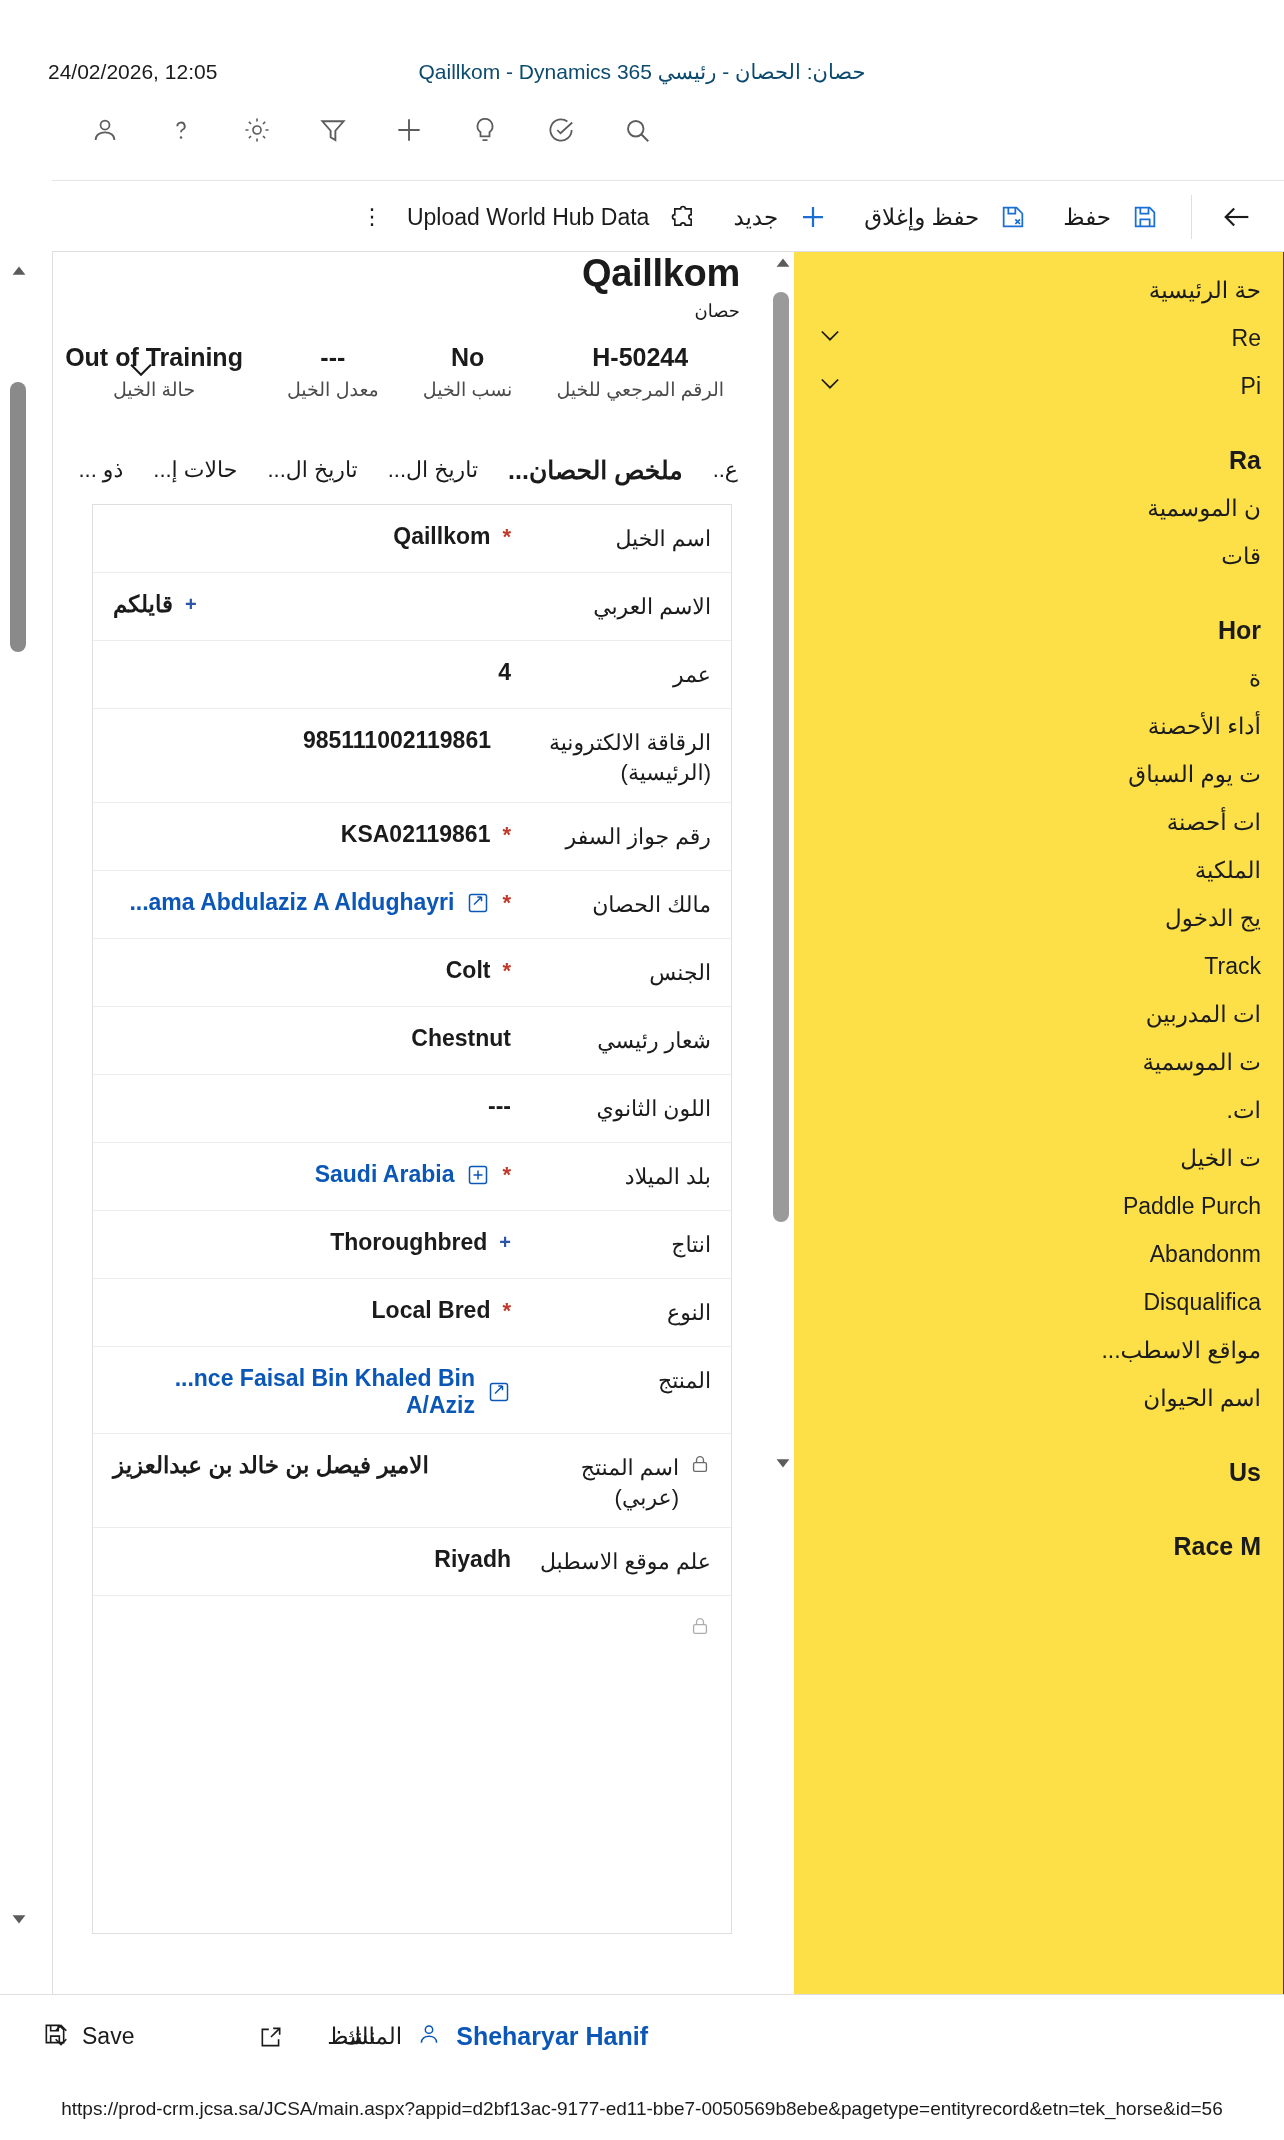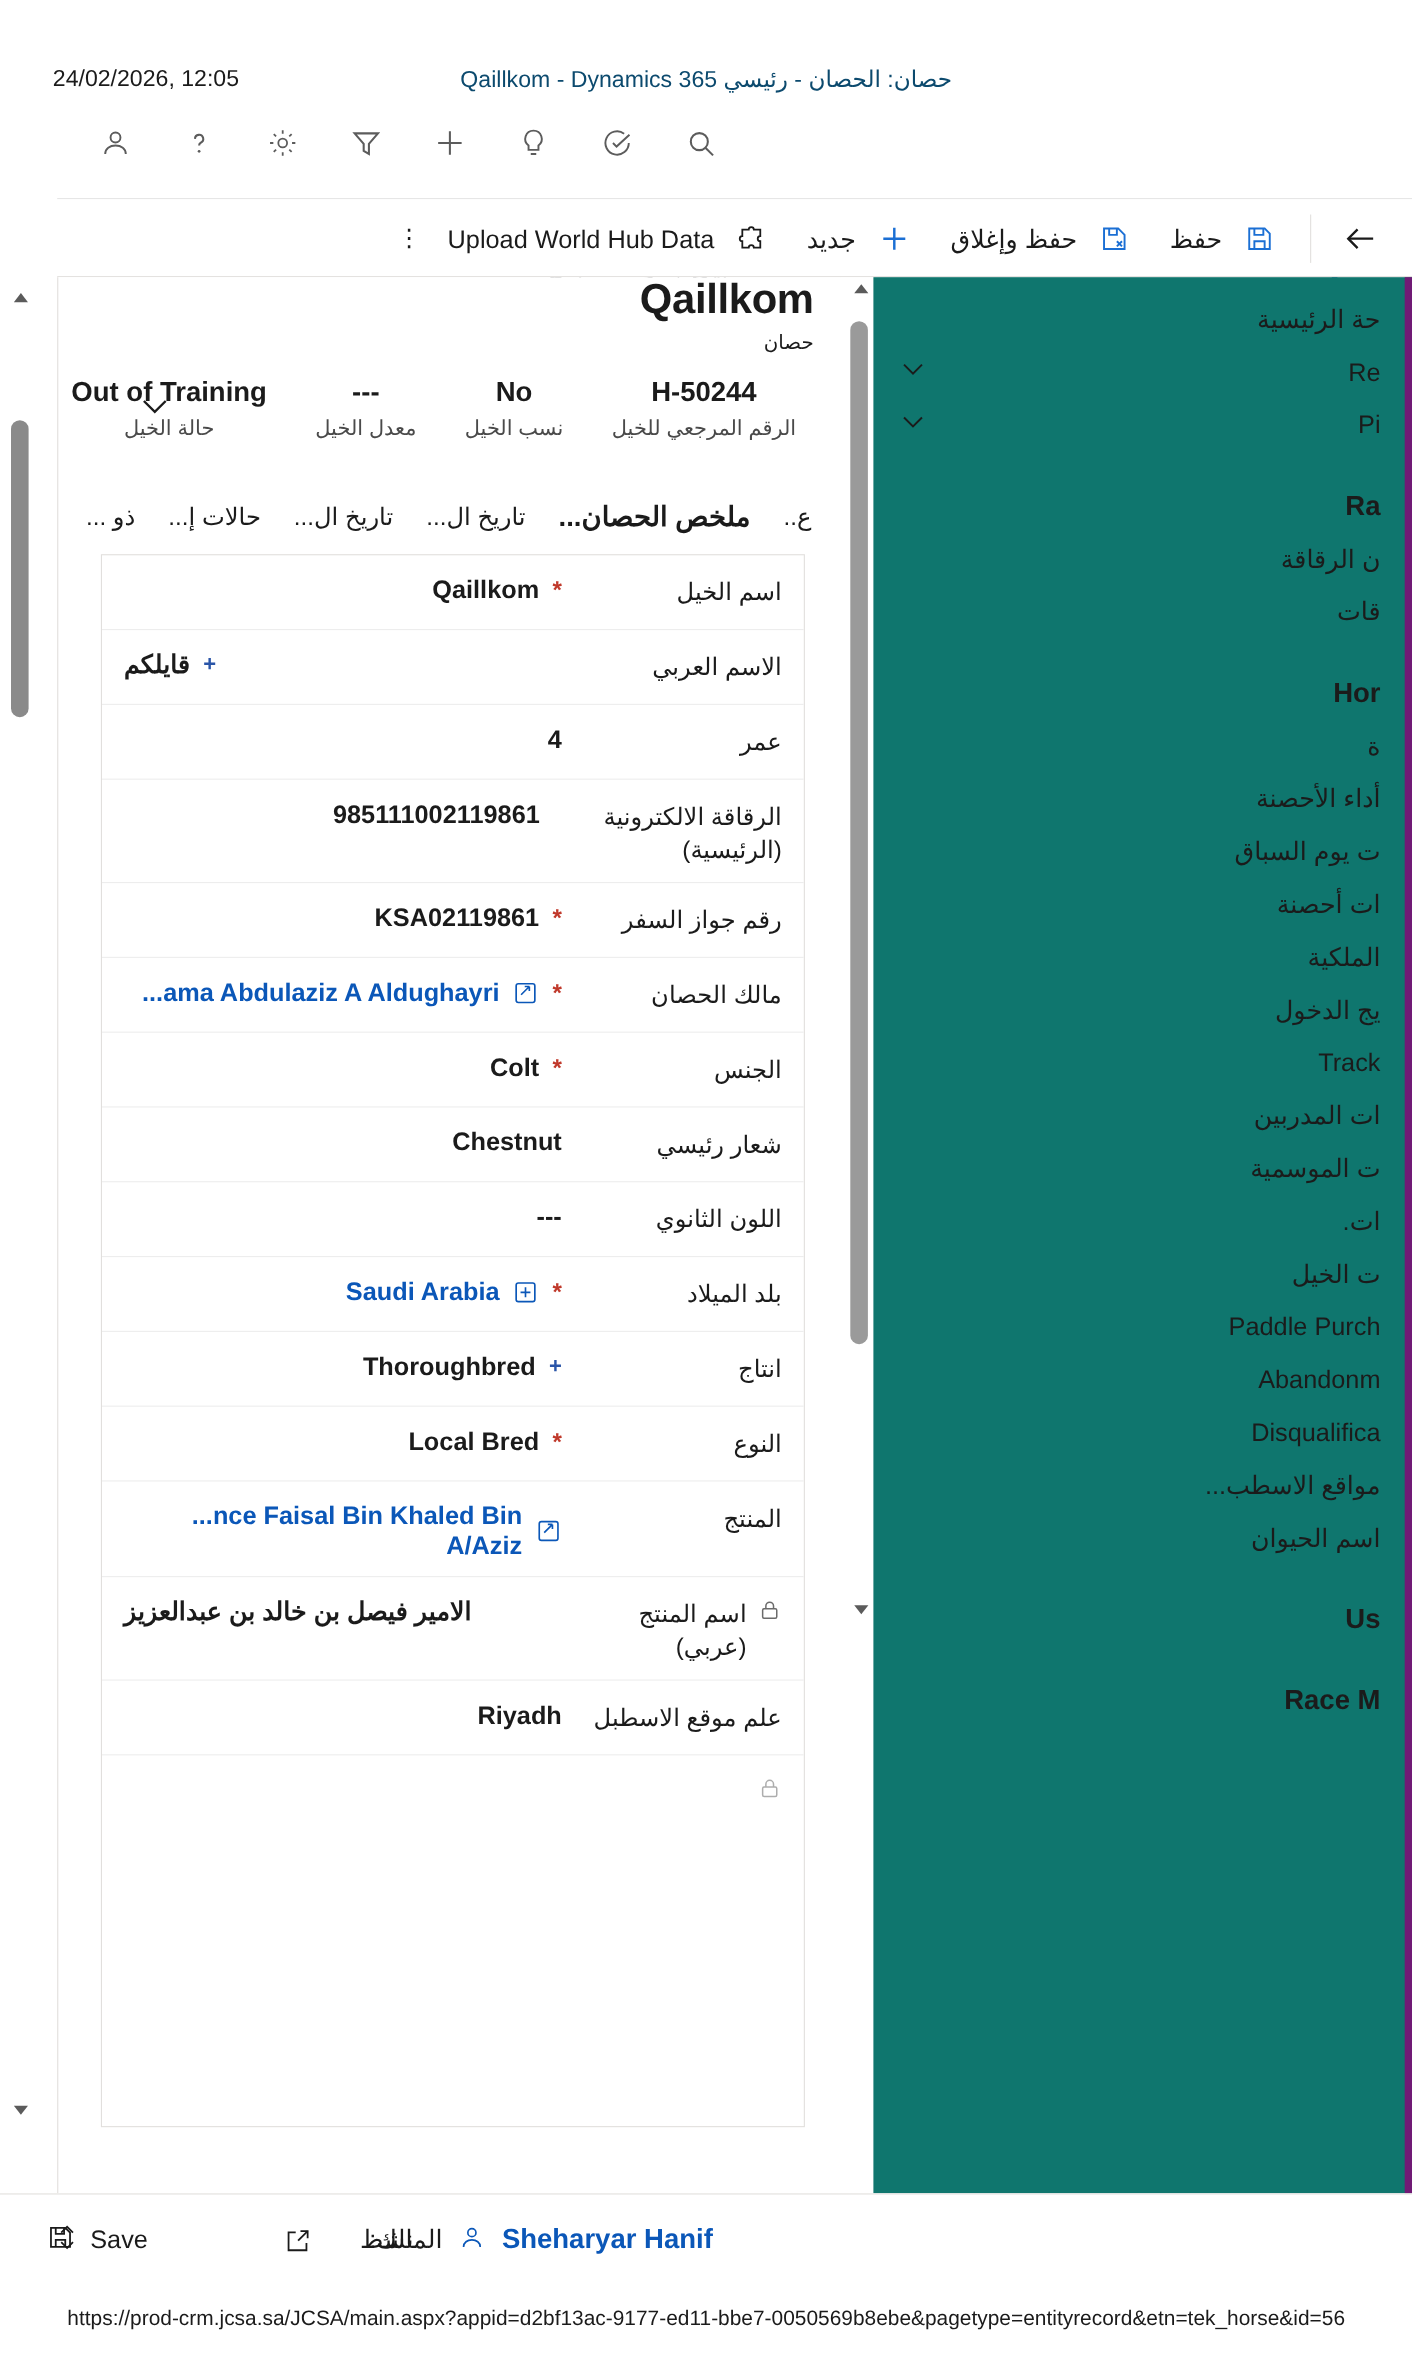--- a/index.html
+++ b/index.html
@@ -155,22 +155,22 @@
   .vscroll-mid {
     position: absolute; left: 764px; top: 252px; width: 34px; height: 1742px; background: #ffffff;
   }
   .vscroll-mid .thumb { position: absolute; left: 9px; top: 40px; width: 16px; height: 930px; background: #9a9a9a; border-radius: 8px; }
   .vscroll-mid .arrow-up { position: absolute; left: 8px; top: 0px; color: #5b5b5b; }
   .vscroll-mid .arrow-dn { position: absolute; left: 8px; top: 1200px; color: #5b5b5b; }
 
   
   .sitemap {
     position: absolute; top: 252px; right: 0; width: 490px; height: 1742px;
-    background: #0f766e;
-    border-right: 7px solid #701a75;
+    background: #fde047;
+    border-right: 1px solid #701a75;
     overflow: hidden;
     direction: rtl;
   }
   .sm-item {
     font-size: 23px; color: #1b1b1b; padding: 0 22px;
     height: 48px; display: flex; align-items: center; justify-content: flex-start;
     white-space: nowrap;
   }
   .sm-item.group { font-weight: bold; font-size: 25px; }
   .sm-item.withchev { justify-content: space-between; }
@@ -585,21 +585,21 @@
       <span>Pi</span>
       <span class="sm-chev"><svg width="28" height="28" viewBox="0 0 24 24" fill="none" stroke="currentColor" stroke-width="1.5">
             <path d="M5 9l7 7 7-7"></path>
           </svg></span>
     </div>
     <div class="sm-spacer"></div>
     <div class="sm-item group">
         <span>Ra</span>
       </div>
     <div class="sm-item">
-        <span>ن الرقاقة</span>
+        <span>ن الموسمية</span>
       </div>
     <div class="sm-item">
         <span>قات</span>
       </div>
     <div class="sm-spacer"></div>
     <div class="sm-item group">
         <span>Hor</span>
       </div>
     <div class="sm-item">
         <span>ة</span>

